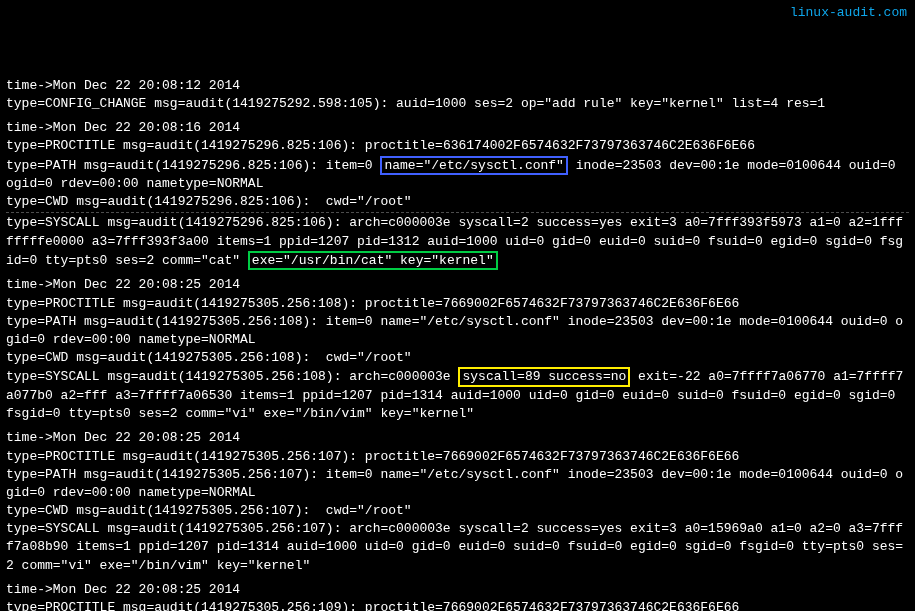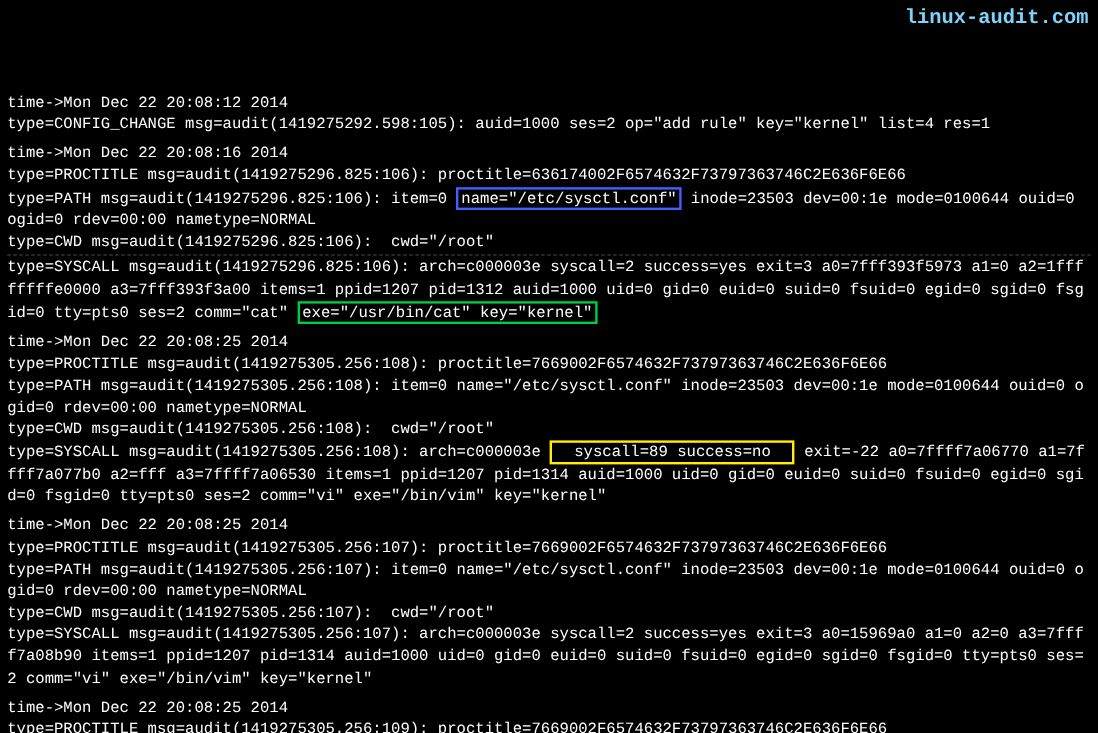--- a/index.html
+++ b/index.html
@@ -13,41 +13,41 @@
       width: 915px;
       height: 611px;
       overflow: hidden;
       white-space: pre-wrap;
       word-break: break-all;
     }
     .watermark {
       position: absolute;
       top: 4px;
       right: 8px;
-      color: #7dd3fc;
-      font-weight: bold;
-      font-size: 17px;
+      color: #0ea5e9;
+      font-weight: normal;
+      font-size: 13px;
     }
     .line { display: block; }
     .underline { }
     .hl-blue {
       border: 2px solid #4060ff;
       padding: 0 2px;
       display: inline-block;
       line-height: 1.2;
     }
     .hl-green {
       border: 2px solid #00cc44;
       padding: 0 2px;
       display: inline-block;
       line-height: 1.2;
     }
     .hl-yellow {
       border: 2px solid #ffee00;
-      padding: 0 18px;
+      padding: 0 2px;
       display: inline-block;
       line-height: 1.2;
     }
     .dashed-top {
       border-top: 1px dashed rgba(255,255,255,0.3);
       height: 1px;
       display: block;
       margin: 1px 0;
     }
     .sep { height: 6px; }

